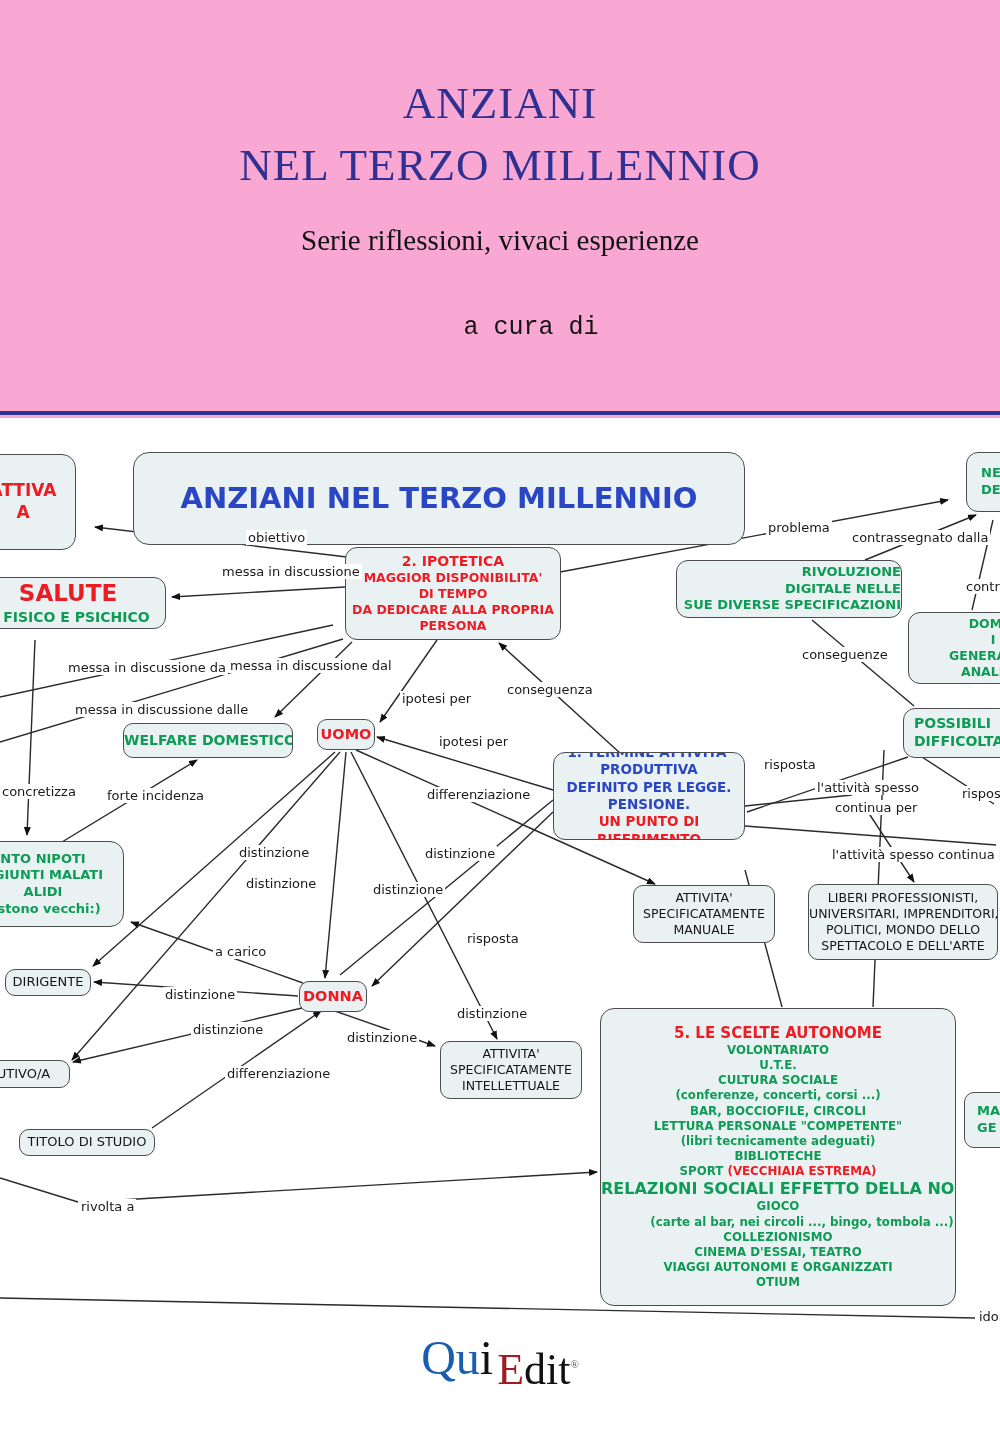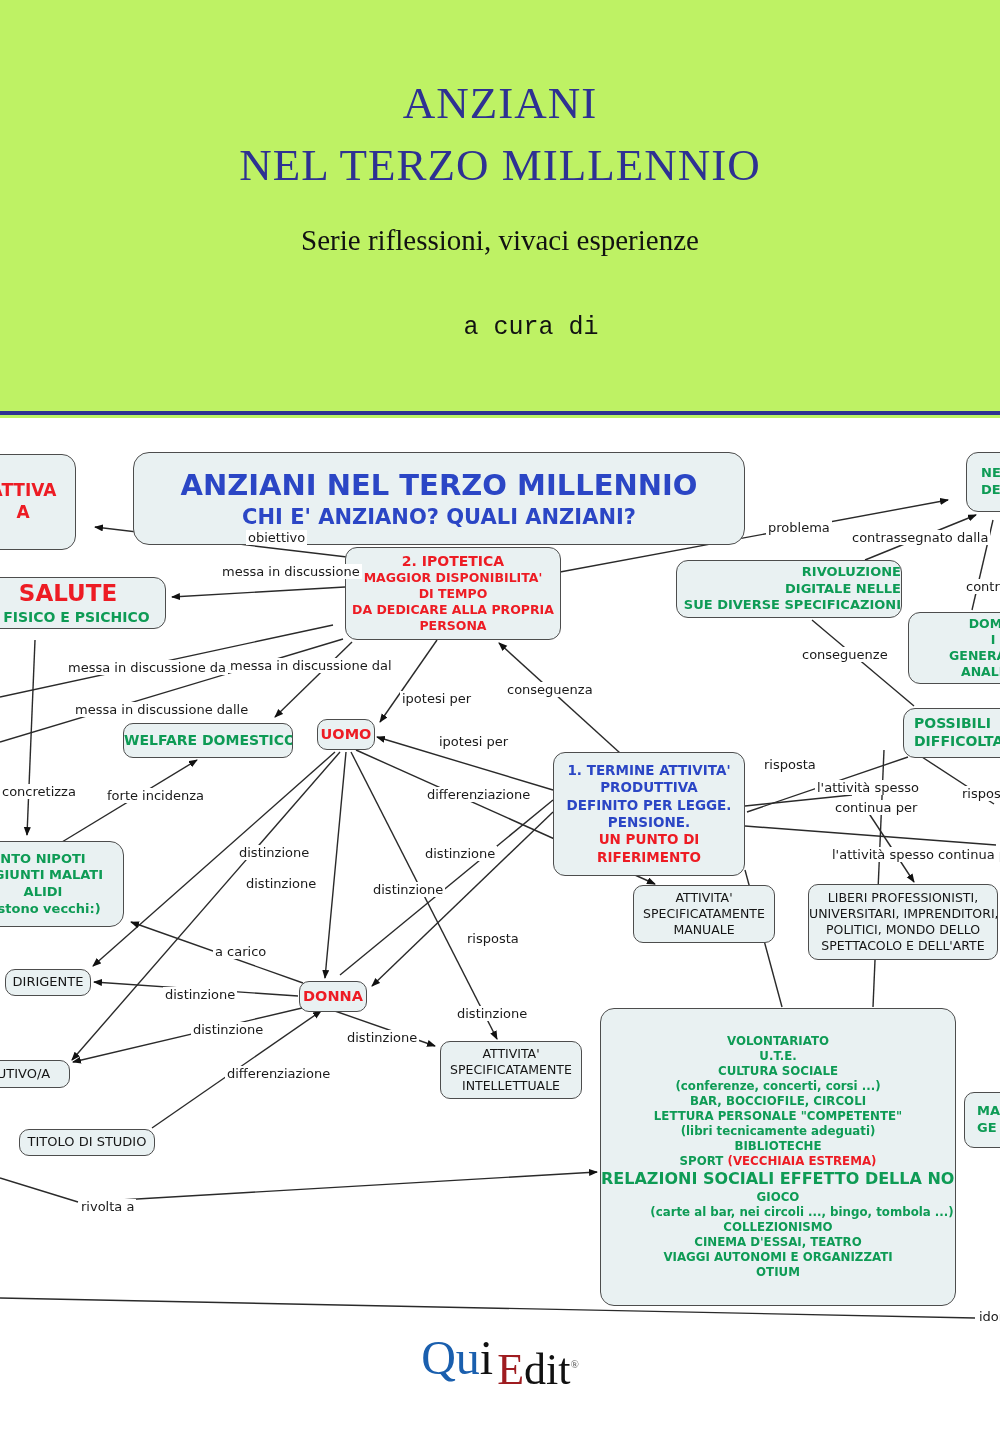--- a/index.html
+++ b/index.html
@@ -1,19 +1,19 @@
 <!DOCTYPE html>
 <html><head>
 <meta charset="utf-8">
 <style>
   html,body{margin:0;padding:0;}
   body{width:1000px;height:1452px;position:relative;overflow:hidden;background:#fff;
        font-family:"DejaVu Sans","Liberation Sans",sans-serif;}
   
-  .cover{position:absolute;left:0;top:0;width:1000px;height:418px;background:#bef264;}
+  .cover{position:absolute;left:0;top:0;width:1000px;height:418px;background:#f9a8d4;}
   .cover-title{position:absolute;left:0;top:72px;width:1000px;text-align:center;
     font-family:"Liberation Serif","DejaVu Serif",serif;font-size:45px;line-height:62px;
     color:#2e3192;letter-spacing:1px;}
   .cover-sub{position:absolute;left:0;top:224px;width:1000px;text-align:center;
     font-family:"Liberation Serif","DejaVu Serif",serif;font-size:29px;color:#121212;}
   .cover-curator{position:absolute;left:0;top:310px;width:1000px;text-align:center;
     font-family:Liberation Mono, monospace;font-size:25px;line-height:35px;color:#121212;padding-left:31px;}
   .divider{position:absolute;left:0;top:411px;width:1000px;height:4px;background:#2e3192;}
   
   #edge-svg{position:absolute;left:0;top:0;width:1000px;height:1452px;}
@@ -98,21 +98,20 @@
 </svg>
 
 <div id="map-layer">
     <div class="node" style="left: -30px; top: 454px; width: 106px; height: 96px; border-radius: 14px;">
       <div class="nline t-red" style="font-size: 17px;">ATTIVA</div>
       <div class="nline t-red" style="font-size: 17px;"> </div>
       <div class="nline t-red" style="font-size: 17px;">A</div>
     </div>
     <div class="node" style="left: 133px; top: 452px; width: 612px; height: 93px; border-radius: 16px;">
       <div class="nline t-blue" style="font-size: 29px;">ANZIANI NEL TERZO MILLENNIO</div>
-      <div class="nline t-blue" style="font-size: 21px;">CHI E' ANZIANO? QUALI ANZIANI?</div>
     </div>
     <div class="node" style="left: 966px; top: 452px; width: 110px; height: 60px; border-radius: 12px; text-align: left; padding-left: 14px;">
       <div class="nline t-green" style="font-size: 13px;">NEL</div>
       <div class="nline t-green" style="font-size: 13px;">DE</div>
     </div>
     <div class="node" style="left: -30px; top: 577px; width: 196px; height: 52px; border-radius: 12px;">
       <div class="nline t-red" style="font-size: 23px;">SALUTE</div>
       <div class="nline t-green" style="font-size: 14px;">O FISICO E PSICHICO</div>
     </div>
     <div class="node" style="left: 345px; top: 547px; width: 216px; height: 93px; border-radius: 12px;">
@@ -130,21 +129,21 @@
     <div class="node" style="left: 908px; top: 612px; width: 170px; height: 72px; border-radius: 12px;">
       <div class="nline t-green" style="font-size: 12.5px;">DOMIN</div>
       <div class="nline t-green" style="font-size: 12.5px;">I</div>
       <div class="nline t-green" style="font-size: 12.5px;">GENERALIZZ</div>
       <div class="nline t-green" style="font-size: 12.5px;">ANALFAB</div>
     </div>
     <div class="node" style="left: 903px; top: 708px; width: 200px; height: 50px; border-radius: 12px; text-align: left; padding-left: 10px;">
       <div class="nline t-green" style="font-size: 14px;">POSSIBILI</div>
       <div class="nline t-green" style="font-size: 14px;">DIFFICOLTA'</div>
     </div>
-    <div class="node" style="left: 553px; top: 752px; width: 192px; height: 124px; border-radius: 12px;">
+    <div class="node" style="left: 553px; top: 752px; width: 192px; height: 88px; border-radius: 12px;">
       <div class="nline t-blue" style="font-size: 13.5px;">1. TERMINE ATTIVITA'</div>
       <div class="nline t-blue" style="font-size: 13.5px;">PRODUTTIVA</div>
       <div class="nline t-blue" style="font-size: 13.5px;">DEFINITO PER LEGGE.</div>
       <div class="nline t-blue" style="font-size: 13.5px;">PENSIONE.</div>
       <div class="nline t-red" style="font-size: 13.5px;">UN PUNTO DI</div>
       <div class="nline t-red" style="font-size: 13.5px;">RIFERIMENTO</div>
     </div>
     <div class="node" style="left: 317px; top: 719px; width: 58px; height: 31px; border-radius: 10px;">
       <div class="nline t-red" style="font-size: 14.5px;">UOMO</div>
     </div>
@@ -179,20 +178,21 @@
     </div>
     <div class="node" style="left: 440px; top: 1041px; width: 142px; height: 58px; border-radius: 10px;">
       <div class="nline t-black" style="font-size: 12.5px;">ATTIVITA'</div>
       <div class="nline t-black" style="font-size: 12.5px;">SPECIFICATAMENTE</div>
       <div class="nline t-black" style="font-size: 12.5px;">INTELLETTUALE</div>
     </div>
     <div class="node" style="left: 19px; top: 1129px; width: 136px; height: 27px; border-radius: 10px;">
       <div class="nline t-black" style="font-size: 13px;">TITOLO DI STUDIO</div>
     </div>
     <div class="node" style="left: 600px; top: 1008px; width: 356px; height: 298px; border-radius: 14px;">
+      <div class="nline t-red" style="font-size: 15px;">5. LE SCELTE AUTONOME</div>
       <div class="nline t-green" style="font-size: 11.8px;"> </div>
       <div class="nline t-green" style="font-size: 11.8px;">VOLONTARIATO</div>
       <div class="nline t-green" style="font-size: 11.8px;">U.T.E.</div>
       <div class="nline t-green" style="font-size: 11.8px;">CULTURA SOCIALE</div>
       <div class="nline t-green" style="font-size: 11.8px;">(conferenze, concerti, corsi ...)</div>
       <div class="nline t-green" style="font-size: 11.8px;">BAR, BOCCIOFILE, CIRCOLI</div>
       <div class="nline t-green" style="font-size: 11.8px;">LETTURA PERSONALE "COMPETENTE"</div>
       <div class="nline t-green" style="font-size: 11.8px;">(libri tecnicamente adeguati)</div>
       <div class="nline t-green" style="font-size: 11.8px;">BIBLIOTECHE</div>
       <div class="nline" style="font-size: 11.8px;"><span class="t-green">SPORT </span><span class="t-red">(VECCHIAIA ESTREMA)</span></div>

